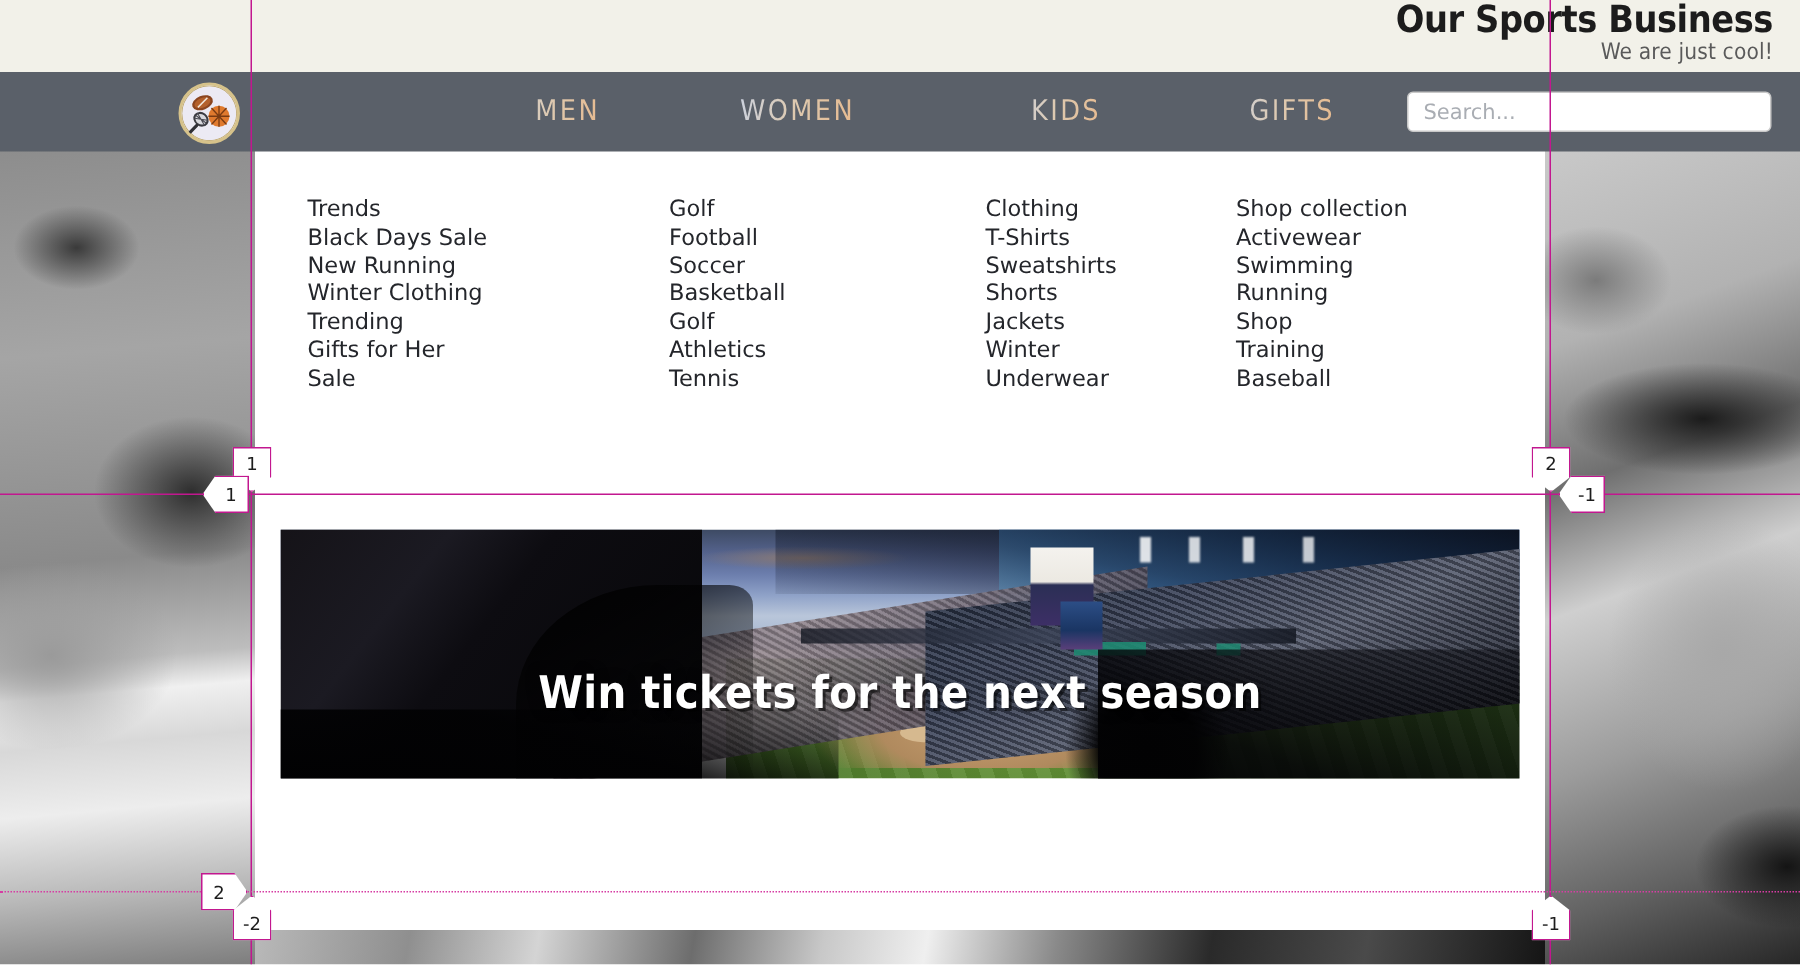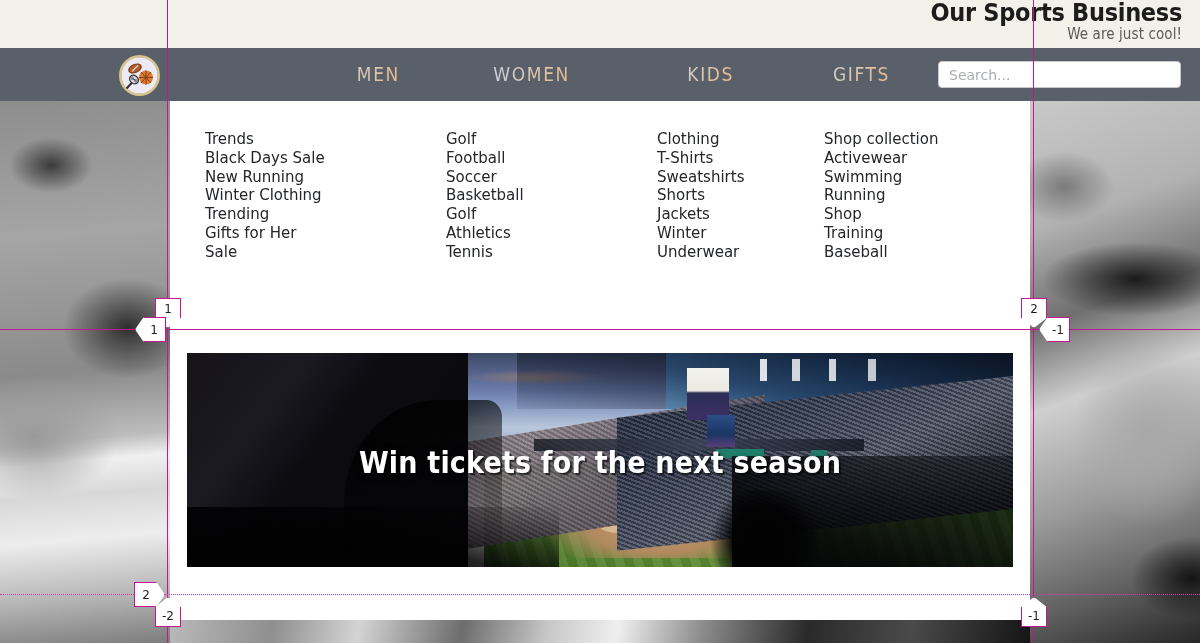--- a/index.html
+++ b/index.html
@@ -119,21 +119,21 @@
   .mc-3 { left: 654px; }
   .menu-item {
     display: block;
     font-family: "DejaVu Sans", sans-serif;
     font-size: 15px; color: #24262b; line-height: 18.8px;
     white-space: nowrap; cursor: pointer; text-decoration: none;
   }
 
   
   .hero {
-    position: absolute; left: 187px; top: 353px; width: 826px; height: 214px;
+    position: absolute; left: 187px; top: 353px; width: 826px; height: 166px;
     overflow: hidden;
   }
   .hero-img { position: absolute; inset: 0; }
   
   .sky {
     position: absolute; left: 0; top: 0; width: 100%; height: 48%;
     background: linear-gradient(180deg, #3d4a63 0%, #53618a 18%, #6d7fae 38%,
                 #8fa2c8 55%, #b9c6da 72%, #9fb0cc 100%);
   }
   .sky-right {

